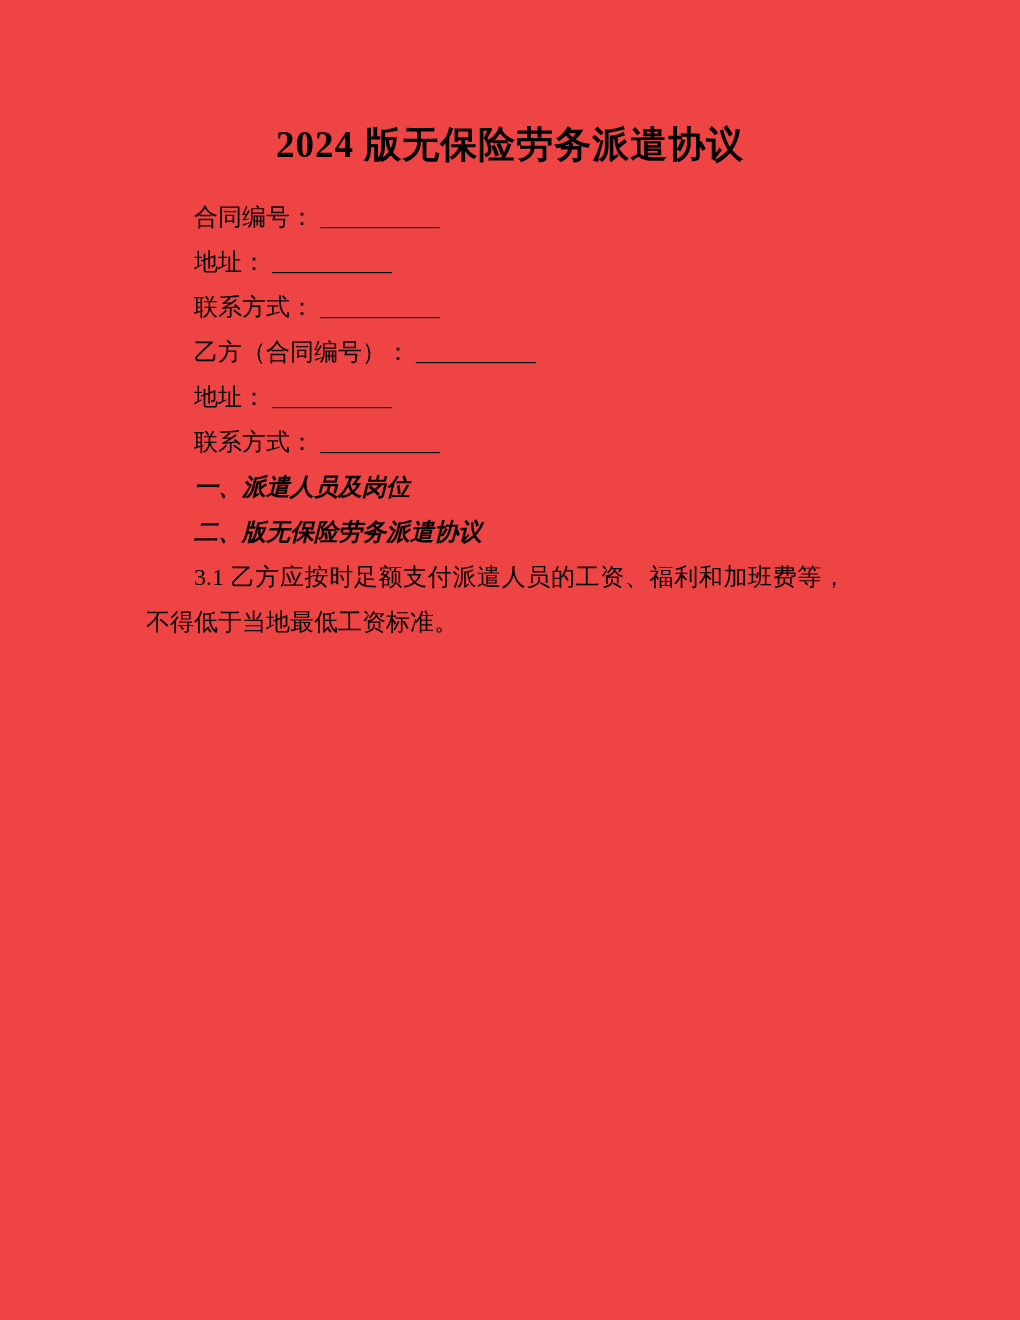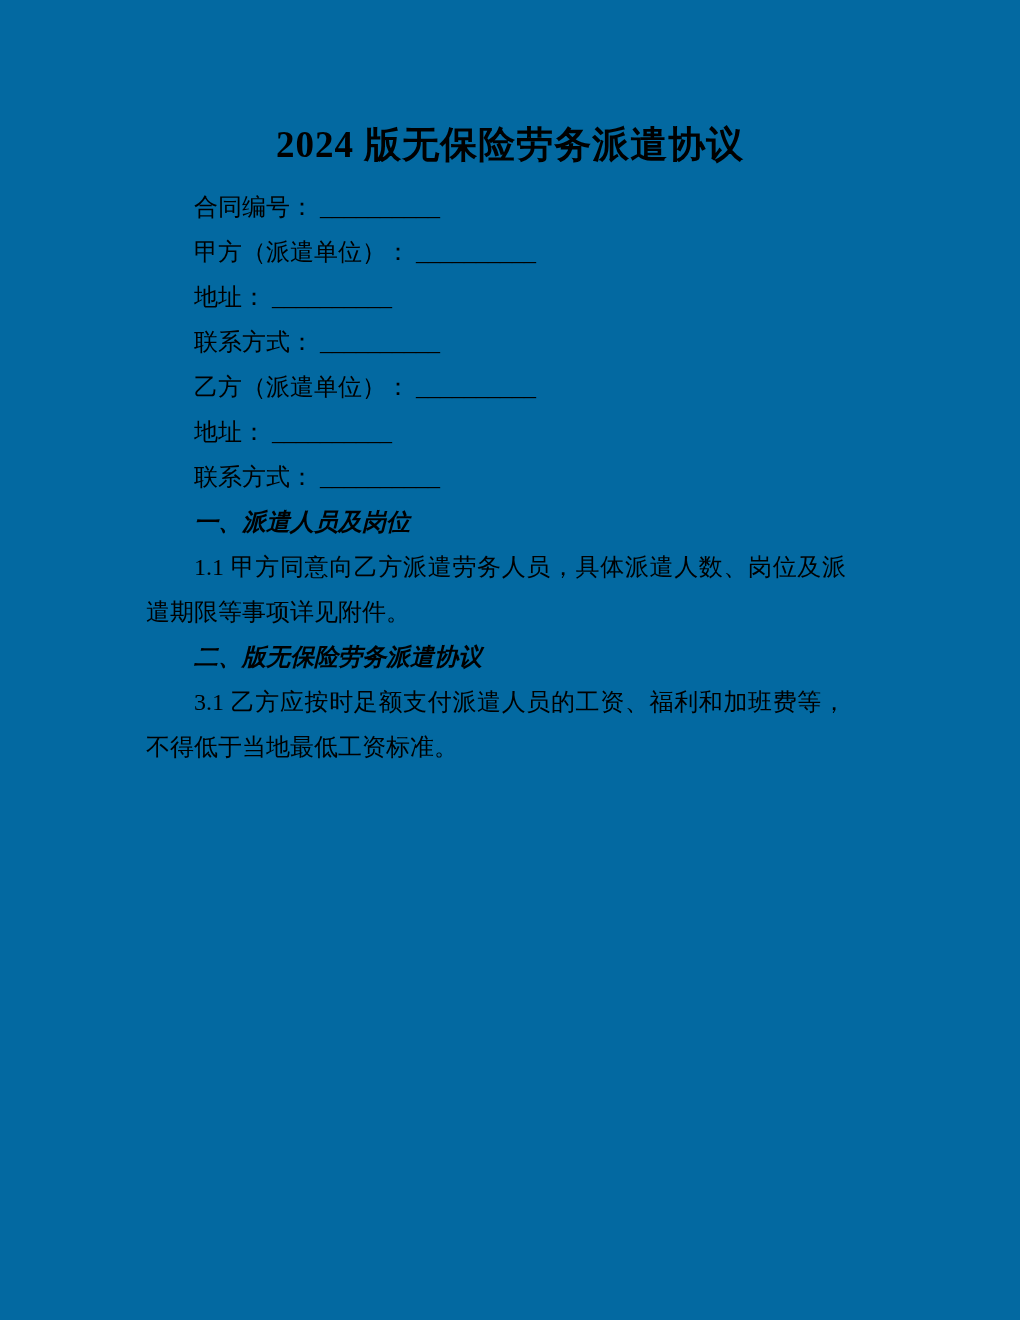--- a/index.html
+++ b/index.html
@@ -4,41 +4,41 @@
 <style>
   html, body {
     margin: 0;
     padding: 0;
     background: #ffffff;
   }
   .page {
     position: relative;
     width: 1020px;
     height: 1320px;
-    background: #0369a1;
+    background: #ef4444;
     color: #000000;
     font-family: "Liberation Serif", "DejaVu Serif", serif;
     overflow: hidden;
   }
   .doc-title {
     position: absolute;
     top: 121px;
     left: 0;
     width: 100%;
     margin: 0;
     font-size: 37px;
     line-height: 47px;
     font-weight: bold;
     text-align: center;
     letter-spacing: 1px;
   }
   .content {
     position: absolute;
     left: 146px;
-    top: 185px;
+    top: 195px;
     width: 700px;
   }
   .line {
     margin: 0;
     font-size: 24px;
     line-height: 45px;
   }
   .field {
     text-indent: 48px;
   }
@@ -57,36 +57,34 @@
 
 <div class="page">
 
   <h1 class="doc-title">2024 版无保险劳务派遣协议</h1>
 
   <div class="content">
 
     <p class="line field">合同编号： __________</p>
 
 
-    <p class="line field">甲方（派遣单位）： __________</p>
 
     <p class="line field">地址： __________</p>
 
     <p class="line field">联系方式： __________</p>
 
-    <p class="line field">乙方（派遣单位）： __________</p>
+    <p class="line field">乙方（合同编号）： __________</p>
 
     <p class="line field">地址： __________</p>
 
     <p class="line field">联系方式： __________</p>
 
 
     <p class="line heading">一、派遣人员及岗位</p>
 
-    <p class="line para">1.1 甲方同意向乙方派遣劳务人员，具体派遣人数、岗位及派遣期限等事项详见附件。</p>
 
 
     <p class="line heading">二、版无保险劳务派遣协议</p>
 
 
     <p class="line para">3.1 乙方应按时足额支付派遣人员的工资、福利和加班费等，不得低于当地最低工资标准。</p>
 
   </div>
 </div>
 

